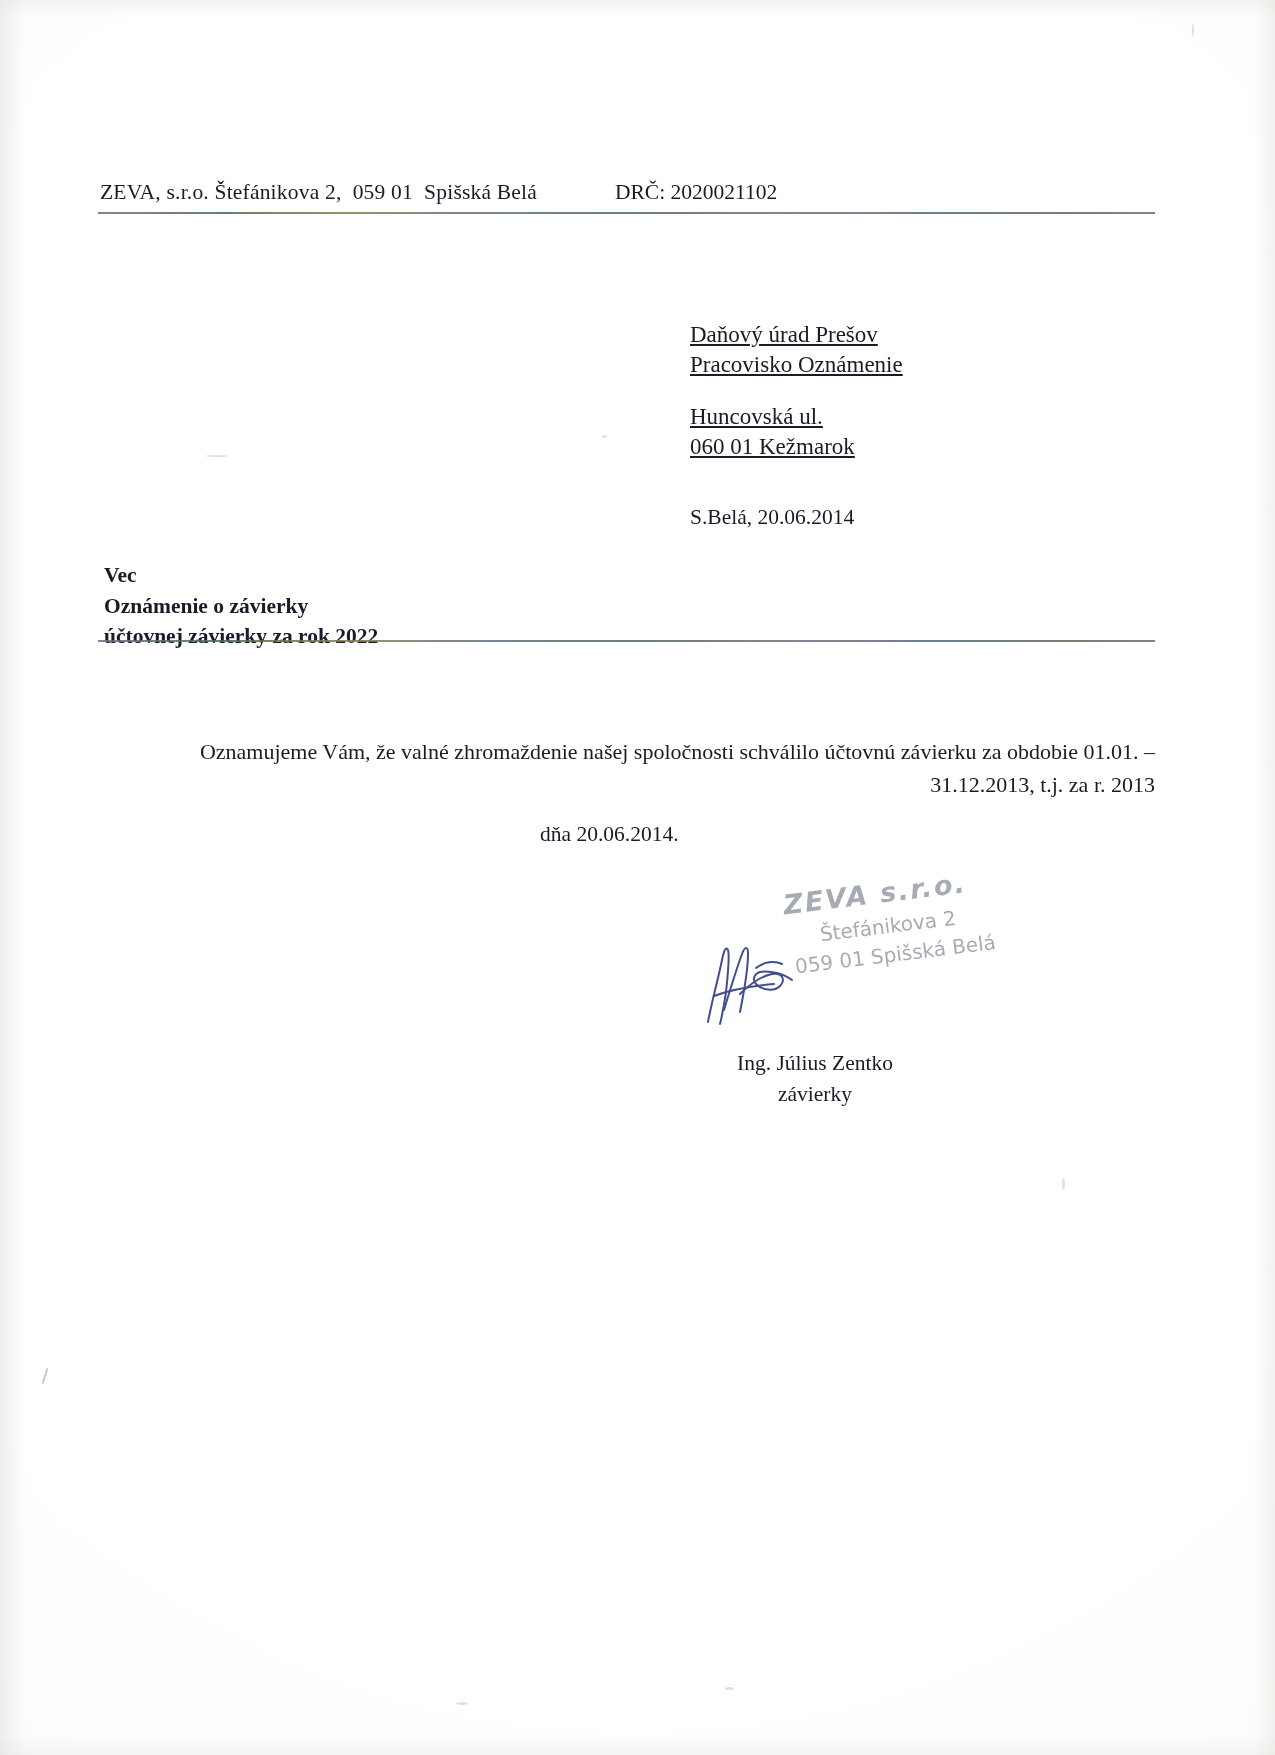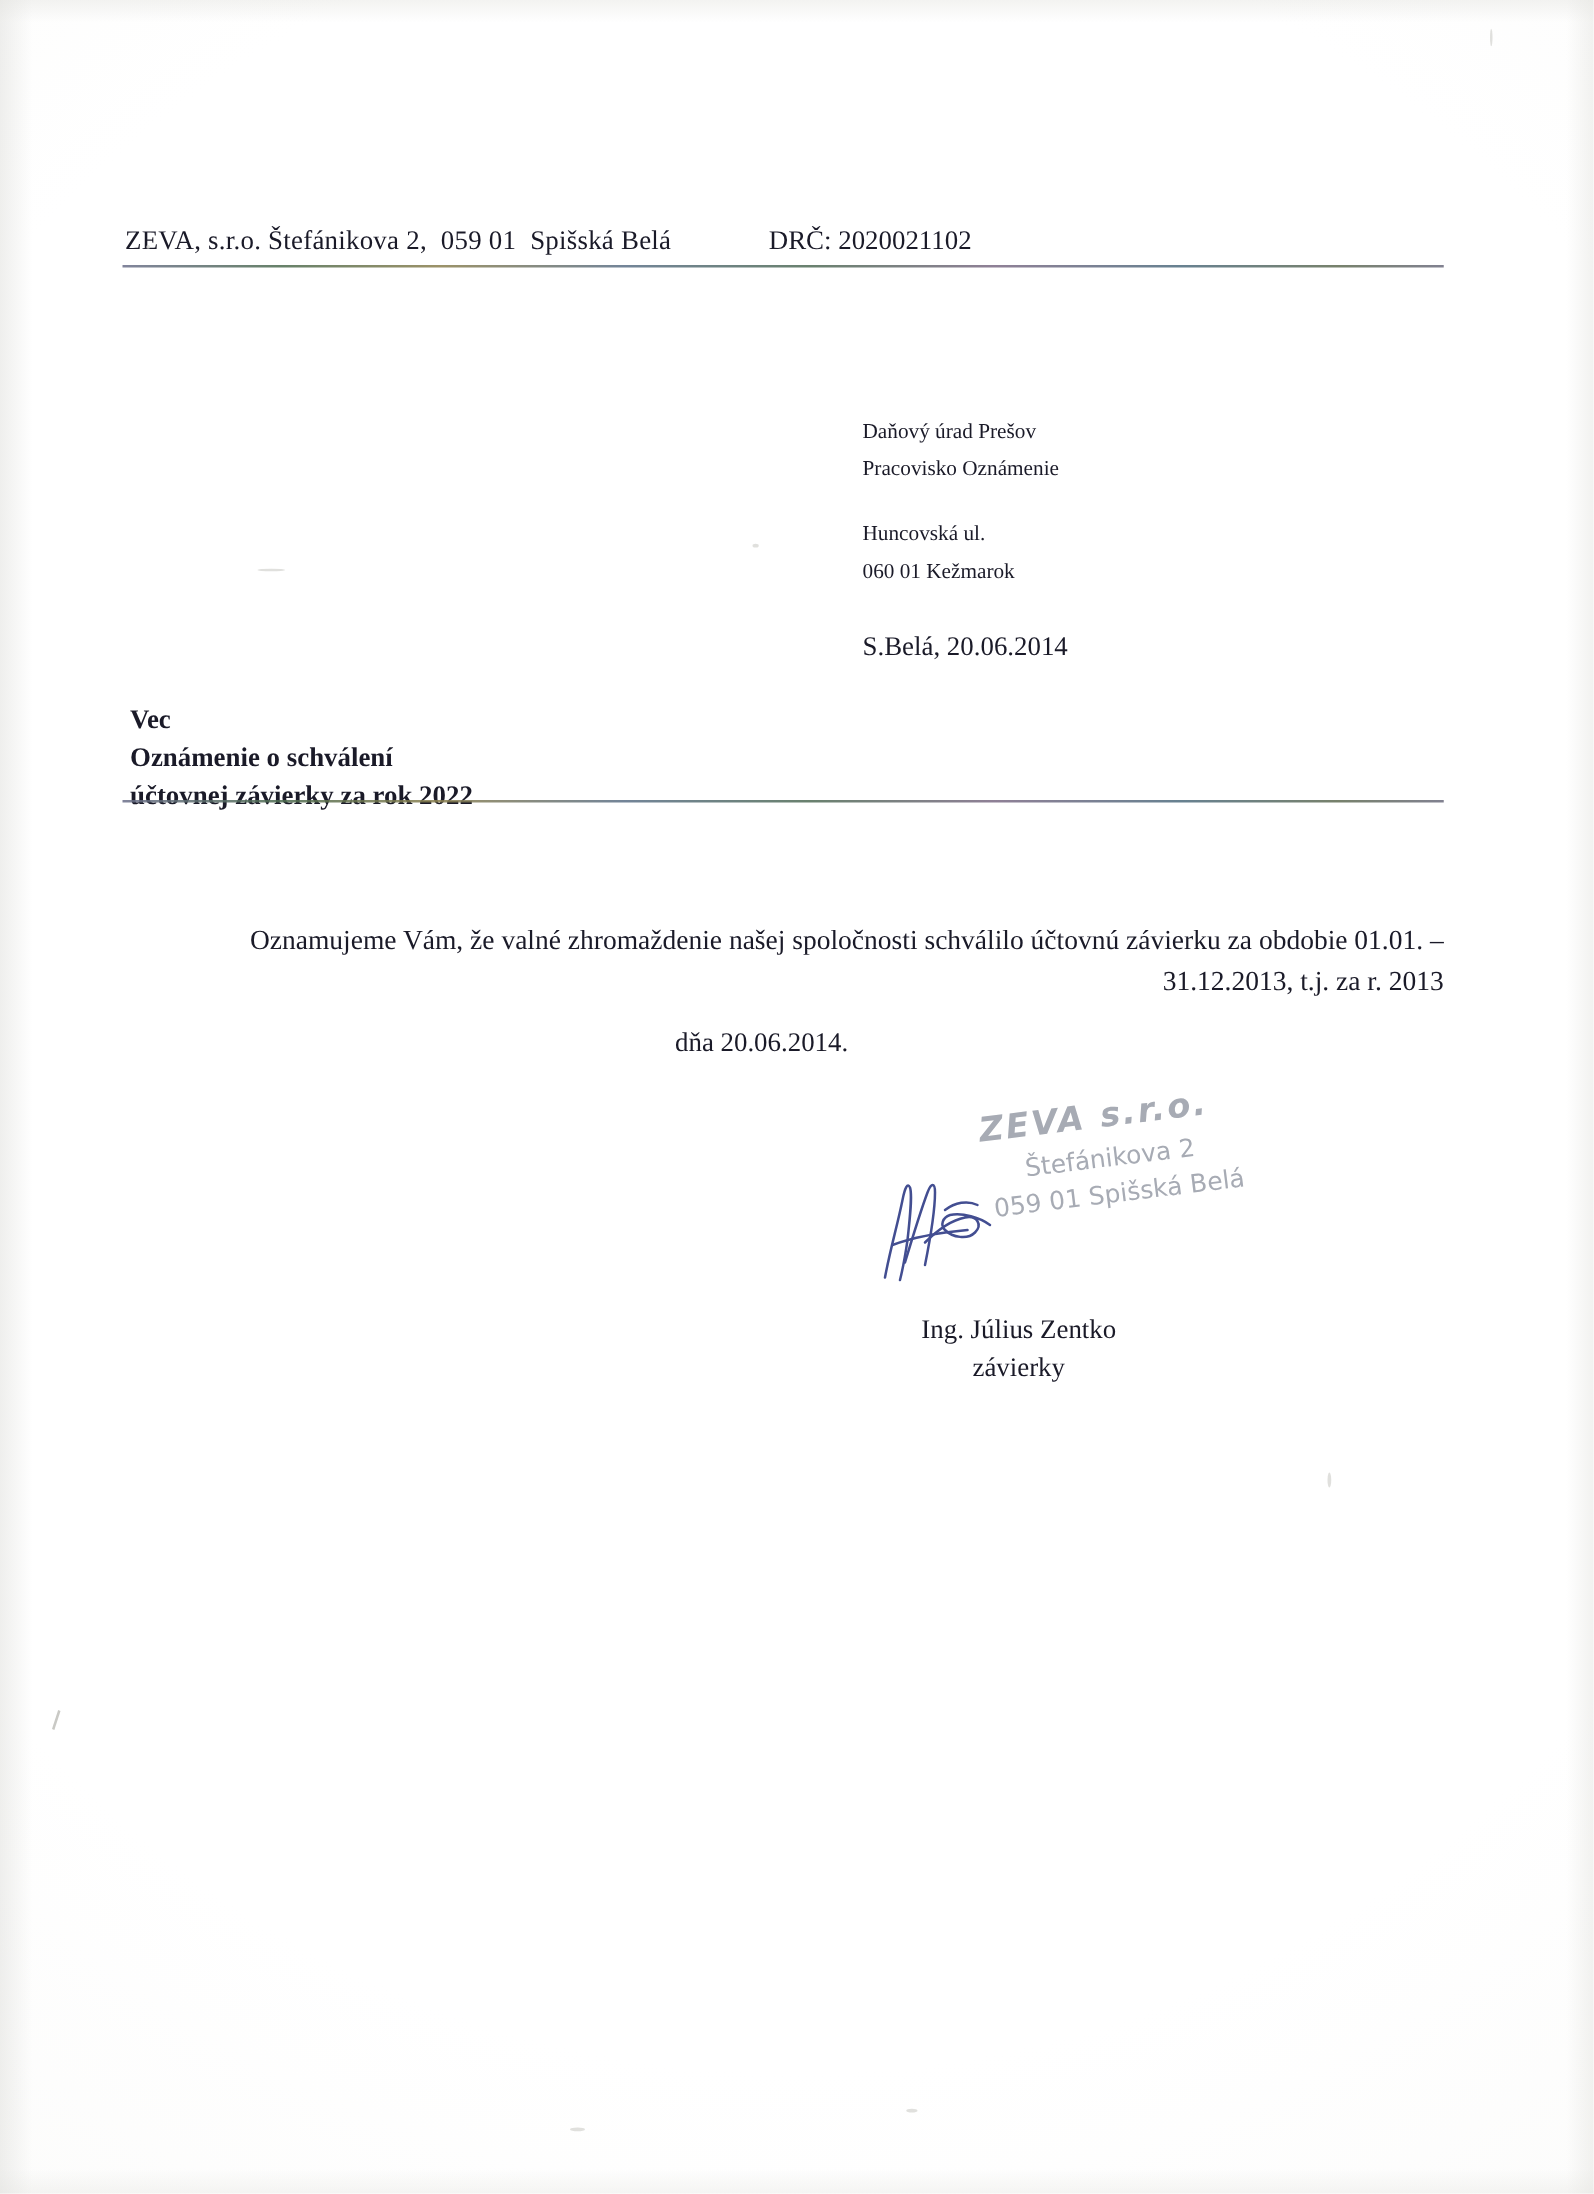--- a/index.html
+++ b/index.html
@@ -71,23 +71,24 @@
        #4f6b55 52%, #7b6a84 66%, #4d6b7d 80%, #5f6b52 92%, #6b6b7d 100%);
     opacity: 0.85;
   }
   #rule-top { left: 98px; top: 212px; width: 1057px; }
   #rule-subject { left: 98px; top: 640px; width: 1057px; }
 
   
   .recipient {
     position: absolute;
     left: 690px;
-    top: 330px;
-    font-size: 17px;
+    top: 320px;
+    font-size: 23px;
     line-height: 30px;
+    text-decoration: underline;
   }
   .recipient .gap { height: 22px; }
 
   .place-date {
     position: absolute;
     left: 690px;
     top: 505px;
     font-size: 21.5px;
   }
 
@@ -210,21 +211,21 @@
     <div>Pracovisko Oznámenie</div>
     <div class="gap"></div>
     <div>Huncovská ul.</div>
     <div>060 01  Kežmarok</div>
   </div>
 
   <div class="place-date">S.Belá, 20.06.2014</div>
 
   <div class="subject">
     <div>Vec</div>
-    <div>Oznámenie o schválení</div>
+    <div>Oznámenie o závierky</div>
     <div>účtovnej závierky za rok 2022</div>
   </div>
   <div class="rule" id="rule-subject"></div>
 
   <div class="body-par">Oznamujeme Vám, že valné zhromaždenie našej spoločnosti schválilo účtovnú závierku za obdobie 01.01. – 31.12.2013, t.j. za r. 2013</div>
 
   <div class="date-line">
     <span class="u">dňa 20.06.2014</span><span>.</span>
   </div>
 

